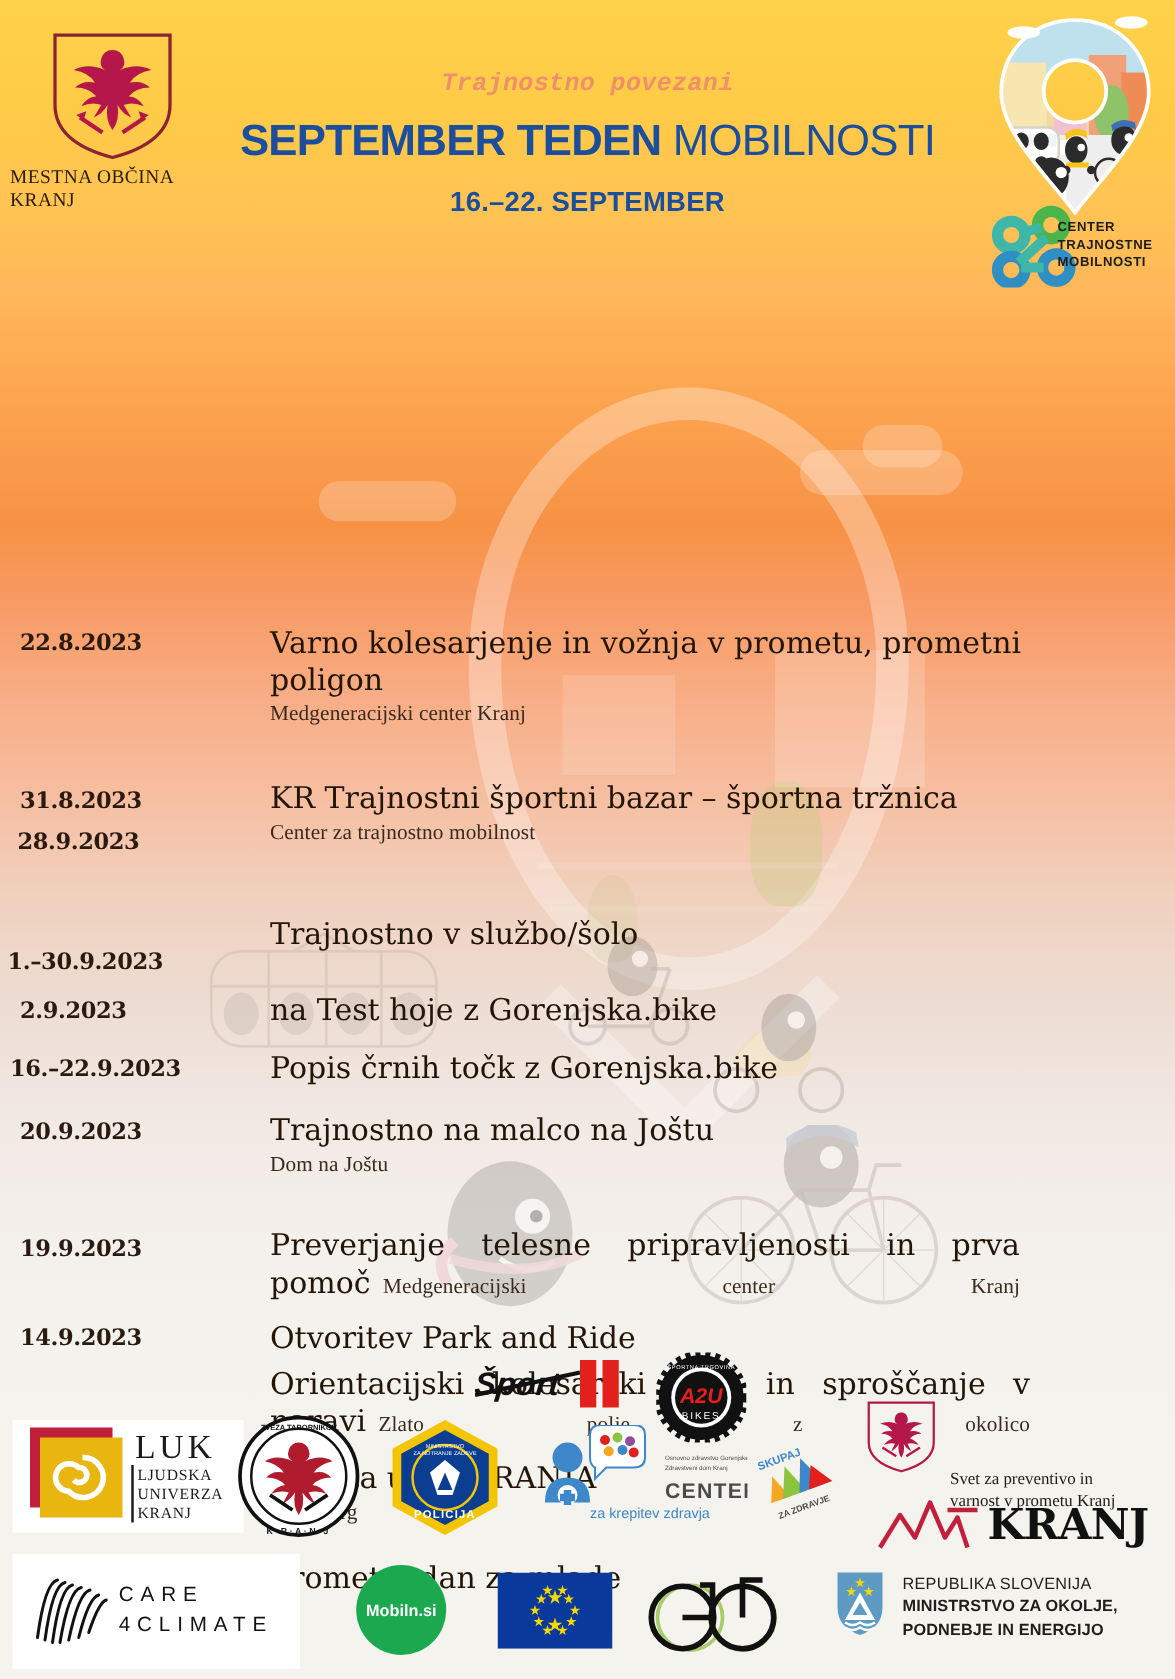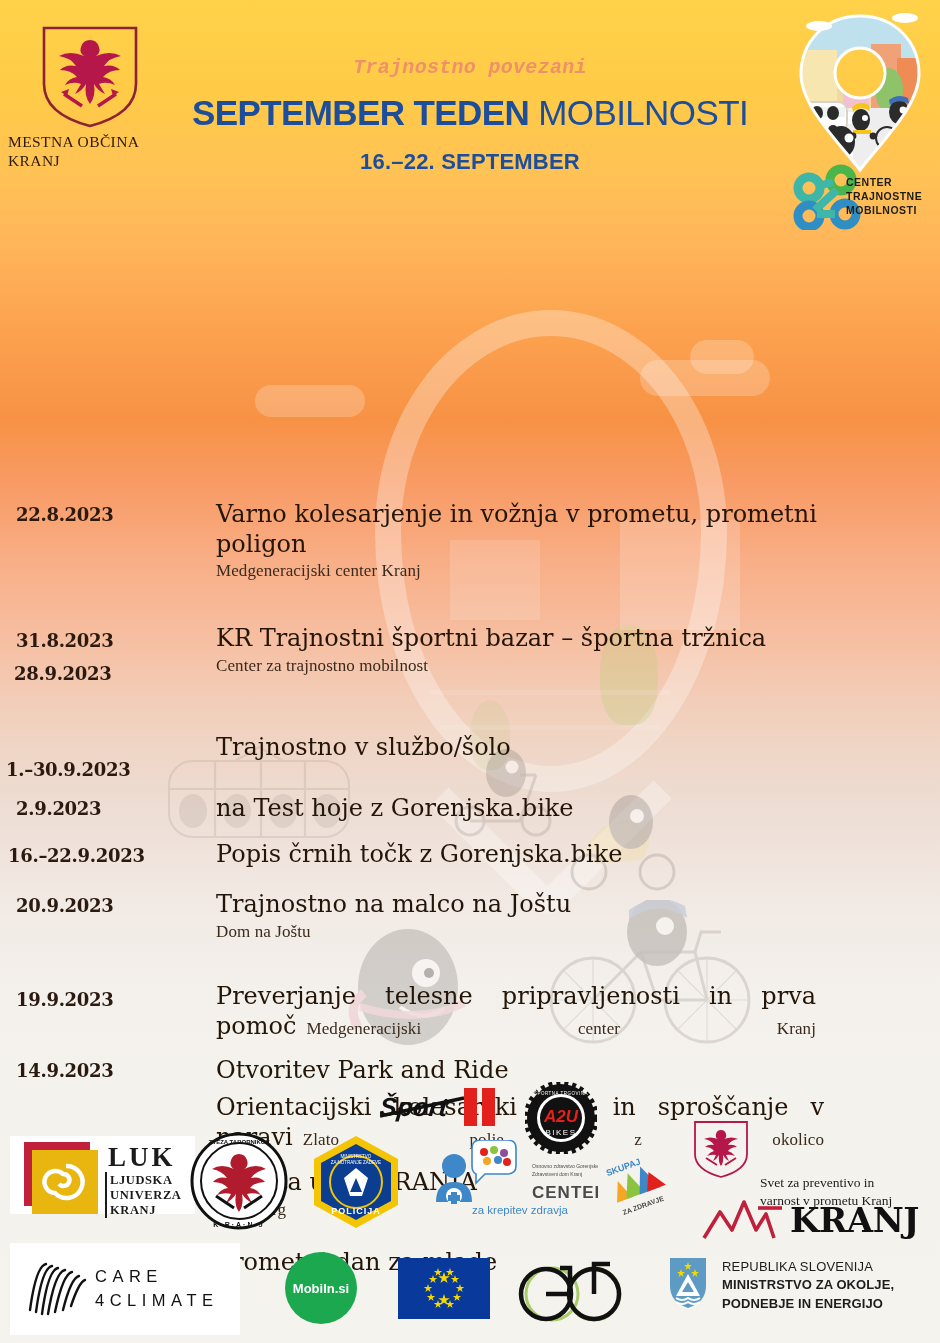--- a/index.html
+++ b/index.html
@@ -457,21 +457,21 @@
     <g stroke="#111" stroke-width="5">
       <circle cx="36" cy="36" r="35" fill="none" stroke-dasharray="4 4"></circle>
     </g>
     <circle cx="36" cy="36" r="24" fill="#fff"></circle>
     <circle cx="36" cy="36" r="21" fill="#111"></circle>
     <text x="36" y="40" text-anchor="middle" font-family="Liberation Sans, sans-serif" font-weight="bold" font-style="italic" font-size="17" fill="#E2211C">A2U</text>
     <text x="36" y="53" text-anchor="middle" font-family="Liberation Sans, sans-serif" font-size="8" fill="#fff" letter-spacing="1.5">BIKES</text>
     <text x="36" y="13" text-anchor="middle" font-family="Liberation Sans, sans-serif" font-size="4.5" fill="#fff" letter-spacing=".5">ŠPORTNA TRGOVINA</text>
   </svg>
 
-  <div class="logo" style="left:10px;top:1136px;width:185px;height:78px;background:#fff;font-weight:bold;">
+  <div class="logo" style="left:10px;top:1136px;width:185px;height:90px;background:#fff;">
     <svg width="185" height="90" viewBox="0 0 185 90">
       <rect x="14" y="6" width="66" height="64" fill="#C0203C"></rect>
       <rect x="22" y="14" width="66" height="64" fill="#E8B60E"></rect>
       <g fill="none" stroke="#fff" stroke-width="4.5">
         <path d="M56 46 m0 -16 a16 16 0 1 1 -11 27 a11 11 0 1 1 8 -19 a6 6 0 1 1 -4 10"></path>
       </g>
       <text x="98" y="30" font-family="Liberation Serif, serif" font-size="27" fill="#1b1b1b" letter-spacing="3">LUK</text>
       <g font-family="Liberation Serif, serif" font-size="12.5" fill="#1b1b1b" letter-spacing=".6">
         <text x="100" y="48">LJUDSKA</text>
         <text x="100" y="63">UNIVERZA</text>

